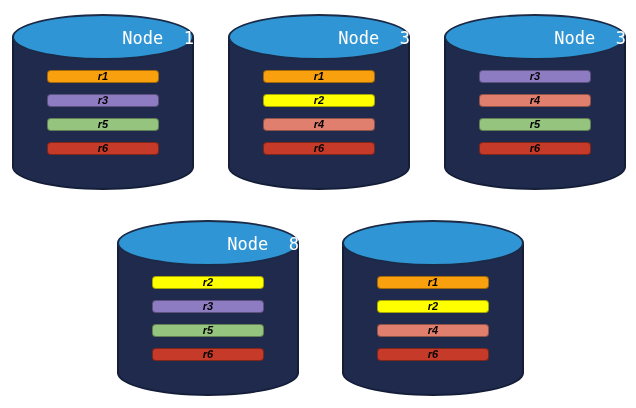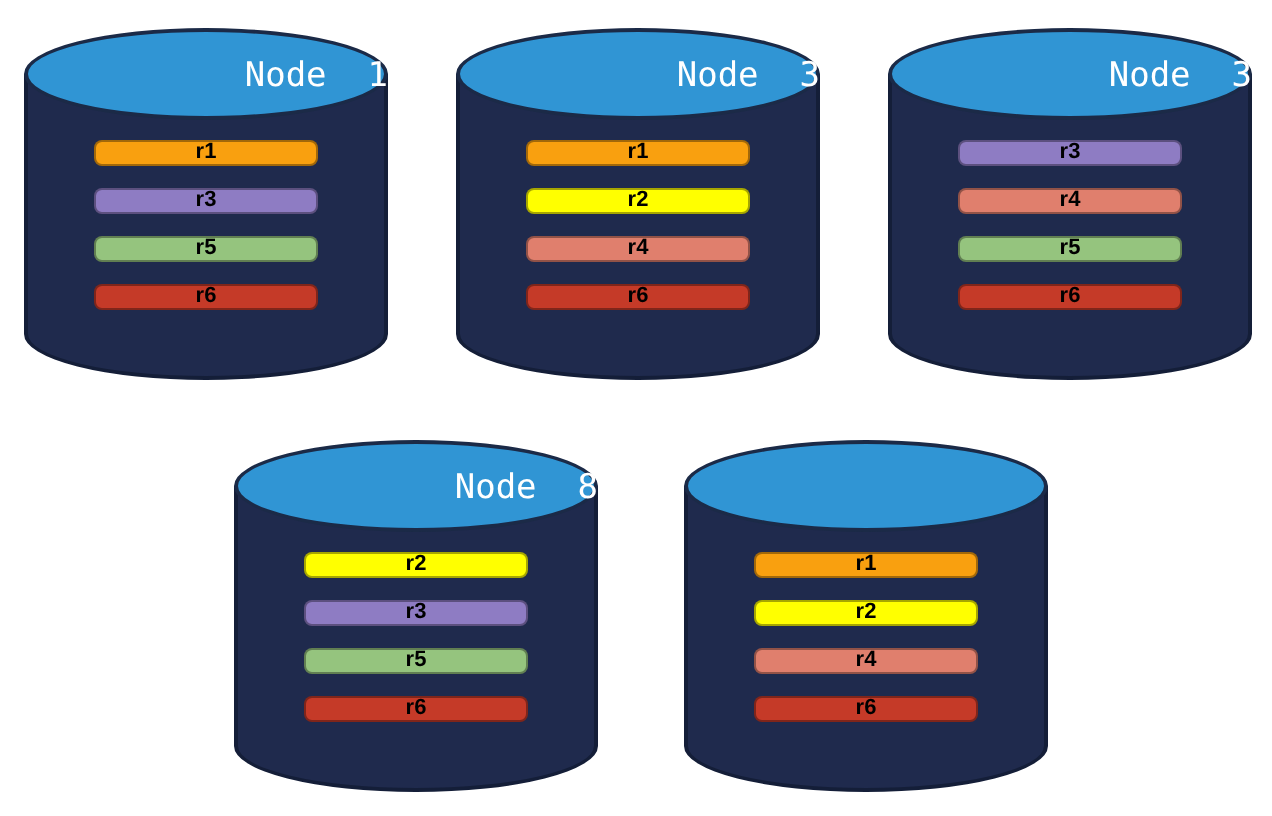--- a/index.html
+++ b/index.html
@@ -55,20 +55,21 @@
     line-height: 24px;
     color: #ffffff;
     white-space: pre;
     z-index: 3;
   }
   .bars {
     position: absolute;
     left: 35px; right: 35px;
     top: 56px;
     z-index: 3;
+    font-style: italic;
   }
   .bar {
     height: 13px;
     margin-bottom: 11px;
     border-radius: 4px;
     border: 1px solid rgba(0,0,0,0.35);
     box-sizing: border-box;
     display: flex;
     align-items: center;
     justify-content: center;

